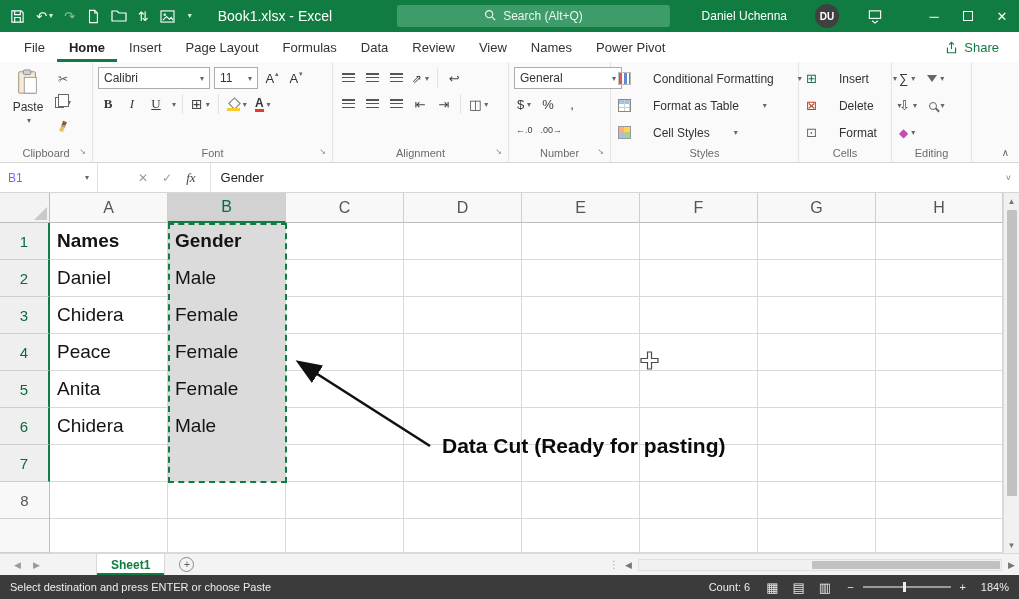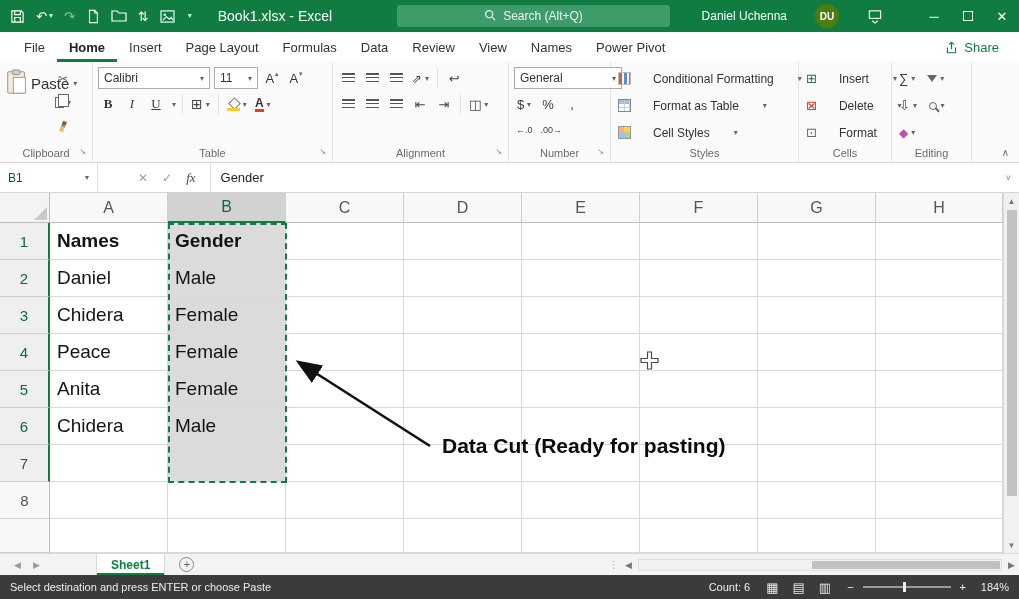--- a/index.html
+++ b/index.html
@@ -12,21 +12,21 @@
   .titlebar{flex:0 0 32px;background:#107C41;display:flex;align-items:center;color:#fff;position:relative;font-size:12px}
   .qat{display:flex;align-items:center;gap:11px;padding:0 10px}
   .qat .tbi{display:flex;align-items:center;color:#fff;font-size:13px;line-height:1}
   .tbi svg{display:block}
   .muted{opacity:.5}
   .dd8{font-size:8px;color:#d6ead f;color:rgba(255,255,255,.85);margin-left:2px}
   .doc-title{margin-left:16px;white-space:nowrap;font-size:14px}
   .searchbox{position:absolute;left:397px;top:5px;width:273px;height:22px;background:#3E9C6B;border-radius:3px;
     display:flex;align-items:center;justify-content:center;gap:7px;color:#EAF6EF;font-size:12px}
   .tb-right{margin-left:auto;display:flex;align-items:center;gap:28px;padding-right:0}
-  .avatar{width:24px;height:24px;border-radius:50%;background:#4d7c0f;display:flex;align-items:center;justify-content:center;
+  .avatar{width:24px;height:24px;border-radius:50%;background:#404040;display:flex;align-items:center;justify-content:center;
     font-size:10px;font-weight:700;color:#fff}
   .winbtns{display:flex;align-items:stretch;height:32px;margin-left:6px}
   .winbtn{width:34px;display:flex;align-items:center;justify-content:center;font-size:13px;color:#fff}
   .maxico{width:10px;height:10px;border:1px solid #fff}
 
   
   .tabrow{flex:0 0 30px;background:#fff;display:flex;align-items:stretch;padding-left:12px;font-size:13px;color:#333;position:relative}
   .rtab{padding:0 12px;display:flex;align-items:center;white-space:nowrap}
   .rtab.active{font-weight:700;color:#222;box-shadow:inset 0 -3px 0 #107C41}
   .share{margin-left:auto;display:flex;align-items:center;gap:6px;color:#107C41;padding-right:20px;font-size:13px}
@@ -42,21 +42,21 @@
   .dd{font-size:8px;color:#666;margin-left:2px}
   .dd::after{content:"▾"}
   .rrow{display:flex;align-items:center;gap:4px}
   .sel{height:22px;background:#fff;border:1px solid #ACACAC;display:flex;align-items:center;padding:0 5px;font-size:12px;color:#333;gap:4px}
   .sel .dd{margin-left:auto}
   .w110{width:112px}.w42{width:44px}.w86{width:108px}
   .sb{min-width:20px;height:22px;display:flex;align-items:center;justify-content:center;font-size:13px;color:#3b3b3b;gap:1px;padding:0 2px}
   .vsep{width:1px;height:20px;background:#E2E2E2;margin:0 2px}
   
   .g-clip{width:93px}
-  .paste{display:flex;flex-direction:row;align-items:center;width:46px;gap:2px;padding-top:2px;font-size:15px;color:#333}
+  .paste{display:flex;flex-direction:column;align-items:center;width:46px;gap:2px;padding-top:2px;font-size:12px;color:#333}
   .clipcol{display:flex;flex-direction:column;gap:2px;margin-left:2px}
   .g-cut::before{content:"✂";font-size:12px;color:#555}
   .ico-copy{width:9px;height:11px;border:1px solid #666;background:#fff;position:relative;display:inline-block}
   .ico-copy::before{content:"";position:absolute;left:2px;top:-4px;width:9px;height:11px;border:1px solid #666;background:#fff}
   .ico-brush{display:inline-block;width:4px;height:11px;transform:rotate(22deg);
     background:linear-gradient(#8a5a2b 0 4px,#9a9a9a 4px 6px,#E8C06A 6px 11px)}
   
   .g-font{width:240px}
   .b-b{font-weight:700;font-family:"Liberation Serif",serif}
   .b-i{font-style:italic;font-family:"Liberation Serif",serif}
@@ -104,21 +104,21 @@
   .g-fil::before{content:"⇩";color:#444;font-size:13px}
   .g-sen::before{content:"◆";color:#C24FB0;font-size:12px}
   .ico-funnel{width:0;height:0;border-left:5px solid transparent;border-right:5px solid transparent;border-top:7px solid #666;display:inline-block}
   .ico-mag{width:8px;height:8px;border:1.5px solid #666;border-radius:50%;position:relative;display:inline-block}
   .ico-mag::after{content:"";position:absolute;width:5px;height:1.5px;background:#666;transform:rotate(45deg);right:-4px;bottom:-2px}
   .collapse{position:absolute;right:10px;bottom:4px;font-size:10px;color:#666}
   .collapse::after{content:"∧"}
 
   
   .fbar{flex:0 0 30px;background:#fff;border-bottom:1px solid #D6D6D6;display:flex;align-items:center;font-size:12px;position:relative}
-  .namebox{width:98px;height:100%;border-right:1px solid #E0E0E0;display:flex;align-items:center;padding:0 8px;color:#14532d;gap:6px}
+  .namebox{width:98px;height:100%;border-right:1px solid #E0E0E0;display:flex;align-items:center;padding:0 8px;color:#8b5cf6;gap:6px}
   .namebox .dd{margin-left:auto}
   .fxbtns{display:flex;align-items:center;gap:14px;padding:0 14px 0 40px;color:#9a9a9a;border-right:1px solid #E0E0E0;height:100%}
   .fxbtns .fx{font-style:italic;font-family:"Liberation Serif",serif;color:#444;font-size:13px}
   .fvalue{padding-left:10px;color:#222;font-size:13px;flex:1}
   .fexp{padding-right:8px;color:#777;font-size:9px}
 
   
   .gridwrap{flex:1;position:relative;display:flex;overflow:hidden;background:#fff}
   .grid-table{width:1003px;display:grid;grid-template-columns:50px repeat(7,118px) minmax(0,1fr);
     grid-template-rows:30px repeat(8,37px) minmax(0,1fr)}
@@ -318,21 +318,21 @@
               <span class="ico-fill"></span>
               <span class="dd"></span>
             </span>
           <span class="sb">
               <span class="ico-fcolor"></span>
               <span class="dd"></span>
             </span>
         </div>
       </div>
       <div class="glabel">
-          <span>Table</span>
+          <span>Font</span>
           <span class="launcher"></span>
         </div>
     </div>
 
     <div class="rgroup g-align">
       <div class="gc col">
         <div class="rrow">
           <span class="sb">
               <span class="al"></span>
             </span>

